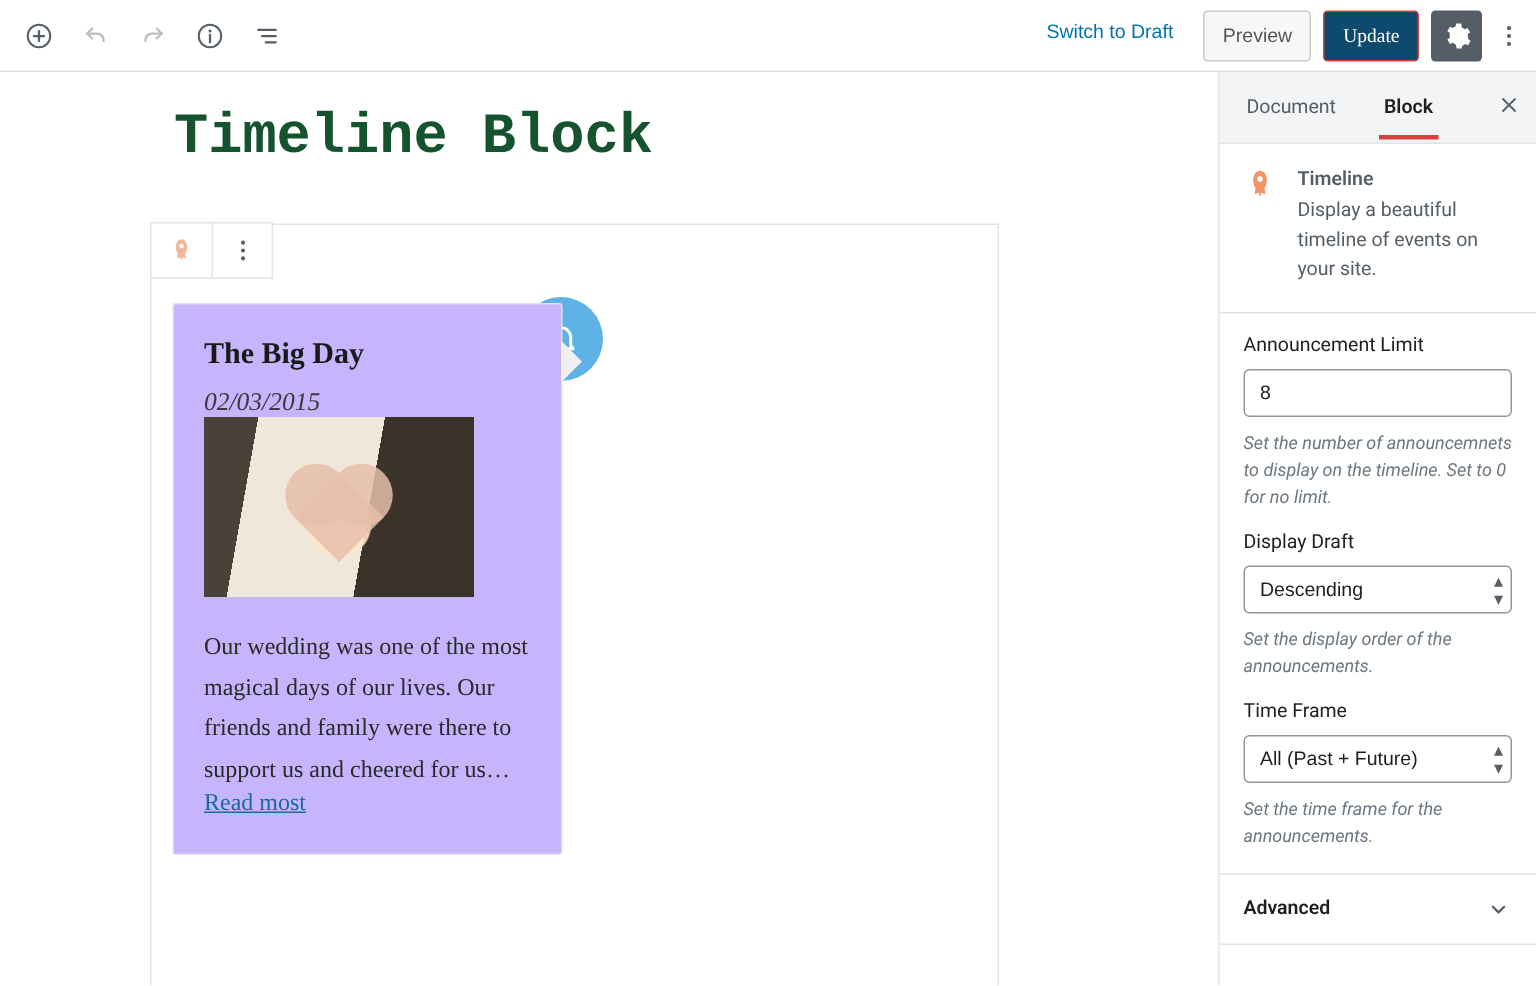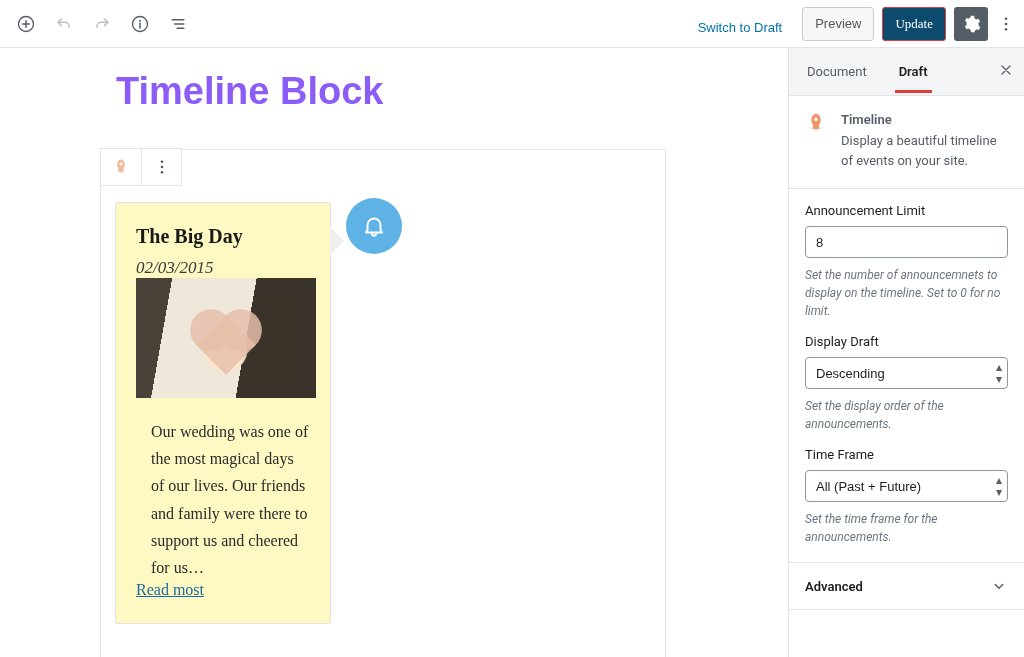--- a/index.html
+++ b/index.html
@@ -15,21 +15,21 @@
     height: 48px; border-bottom: 1px solid #e2e4e7;
     display: flex; align-items: center; padding: 0 8px;
   }
   .tb-left { display: flex; align-items: center; gap: 2px; }
   .tb-btn {
     width: 36px; height: 36px; display: inline-flex; align-items: center; justify-content: center;
     border: none; background: transparent; border-radius: 3px; color: #555d66; cursor: pointer;
   }
   .tb-btn svg { width: 20px; height: 20px; }
   .tb-btn.disabled { opacity: .4; cursor: default; }
-  .tb-right { margin-left: auto; display: flex; align-items: flex-end; gap: 8px; }
+  .tb-right { margin-left: auto; display: flex; align-items: flex-start; gap: 8px; }
   .link-btn {
     background: transparent; border: none; color: #0073aa; font-size: 13px;
     padding: 6px 12px; cursor: pointer;
   }
   .btn {
     height: 34px; padding: 0 12px; font-size: 13px; border-radius: 3px;
     border: 1px solid #ccc; background: #f7f7f7; color: #555; cursor: pointer;
   }
   .btn.primary { background: #0c4a6e; border-color: #d9403c; color: #fff; font-family: Liberation Serif, serif; }
   .icon-btn-dark {
@@ -41,22 +41,22 @@
     width: 20px; height: 34px; background: transparent; border: none; color: #555d66;
     display: inline-flex; align-items: center; justify-content: center; cursor: pointer;
   }
 
   
   .main {
     position: absolute; top: 48px; bottom: 0; left: 0; right: 260px;
     overflow: hidden; padding: 14px 0 0 0;
   }
   .post-title {
-    font-family: Liberation Sans, sans-serif;
-    font-size: 38px; font-weight: 700; color: #8b5cf6;
+    font-family: Liberation Mono, monospace;
+    font-size: 38px; font-weight: 700; color: #14532d;
     margin: 8px 0 14px 116px;
   }
 
   
   .block-wrap { position: relative; margin-left: 100px; width: 566px; }
   .mini-toolbar {
     position: absolute; top: -1px; left: 0;
     display: flex; background: #fff; border: 1px solid #e2e4e7;
     z-index: 5;
   }
@@ -79,22 +79,22 @@
   }
   .node {
     position: absolute; left: 231px; width: 56px; height: 56px; border-radius: 50%;
     display: flex; align-items: center; justify-content: center; color: #fff;
     box-shadow: 0 0 0 6px #fff;
   }
   .node.blue { top: 18px; background: #5eb2e6; }
   .node svg { width: 26px; height: 26px; }
 
   .card {
-    position: absolute; top: 22px; left: 0; width: 216px;
-    background: #fef9c3; border: 1px solid #e2e2e2; border-radius: 2px;
+    position: absolute; top: 22px; left: 0; width: 260px;
+    background: #c4b5fd; border: 1px solid #e2e2e2; border-radius: 2px;
     padding: 22px 20px 24px 20px;
     font-family: Georgia, "Times New Roman", serif;
   }
   .card::after {
     content: ""; position: absolute; right: -14px; top: 24px;
     border: 14px solid transparent; border-left-color: #efefef; border-right: 0;
   }
   .card h3 { font-size: 20px; font-weight: 700; margin-bottom: 10px; color: #1a1a1a; }
   .card .date { font-style: italic; font-size: 17px; color: #3a3a3a; }
   .card .photo {
@@ -106,26 +106,26 @@
   }
   .card .photo .heart {
     position: absolute; left: 50%; top: 56%; transform: translate(-50%,-50%) rotate(45deg);
     width: 42px; height: 42px; background: rgba(230,190,170,.85);
   }
   .card .photo .heart::before, .card .photo .heart::after {
     content:""; position:absolute; width:42px; height:42px; background: rgba(230,190,170,.85); border-radius:50%;
   }
   .card .photo .heart::before { left:-21px; top:0; }
   .card .photo .heart::after { top:-21px; left:0; }
-  .card p { font-size: 16px; line-height: 1.7; color: #2a2a2a; margin-left: 15px; }
+  .card p { font-size: 16px; line-height: 1.7; color: #2a2a2a; }
   .card a { color: #1a6aa0; text-decoration: underline; font-size: 16px; }
 
   
   .sidebar {
-    position: absolute; top: 48px; right: 0; bottom: 0; width: 236px;
+    position: absolute; top: 48px; right: 0; bottom: 0; width: 212px;
     border-left: 1px solid #e2e4e7; background: #fff; overflow-y: auto;
   }
   .tabs {
     display: flex; align-items: center; height: 48px;
     border-bottom: 1px solid #e2e4e7; padding: 0 10px 0 14px;
     background: #f3f4f5;
   }
   .tab { font-size: 13px; color: #555d66; padding: 14px 4px; margin-right: 24px; cursor: pointer; }
   .tab.active { color: #1e1e1e; font-weight: 600; box-shadow: inset 0 -3px 0 #d9403c; }
   .tabs .close { margin-left: auto; color: #555d66; cursor: pointer; font-size: 16px; }
@@ -253,21 +253,21 @@
         </div>
 
       </div>
     </div>
   </div>
 </div>
 
 <aside class="sidebar">
   <div class="tabs">
     <div class="tab">Document</div>
-    <div class="tab active">Draft</div>
+    <div class="tab active">Block</div>
     <div class="close">
       <svg viewBox="0 0 24 24" width="16" height="16">
           <path d="M6 6l12 12M18 6L6 18" stroke="currentColor" stroke-width="1.8" stroke-linecap="round"></path>
         </svg>
     </div>
   </div>
 
   <div class="block-desc">
     <div class="bicon">
       <svg viewBox="0 0 24 24">

